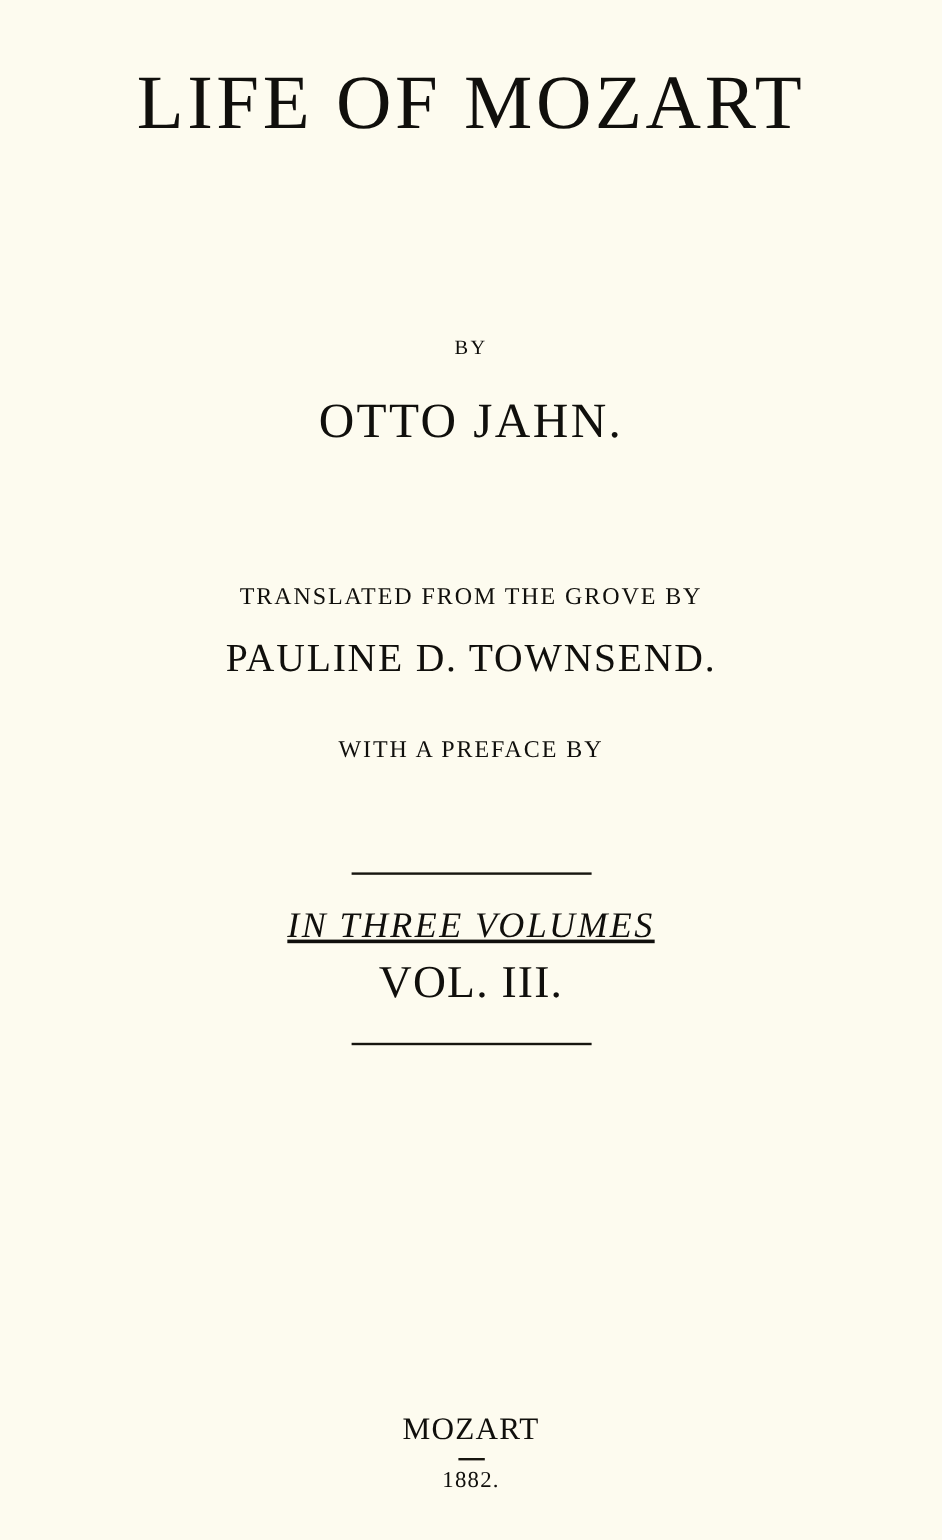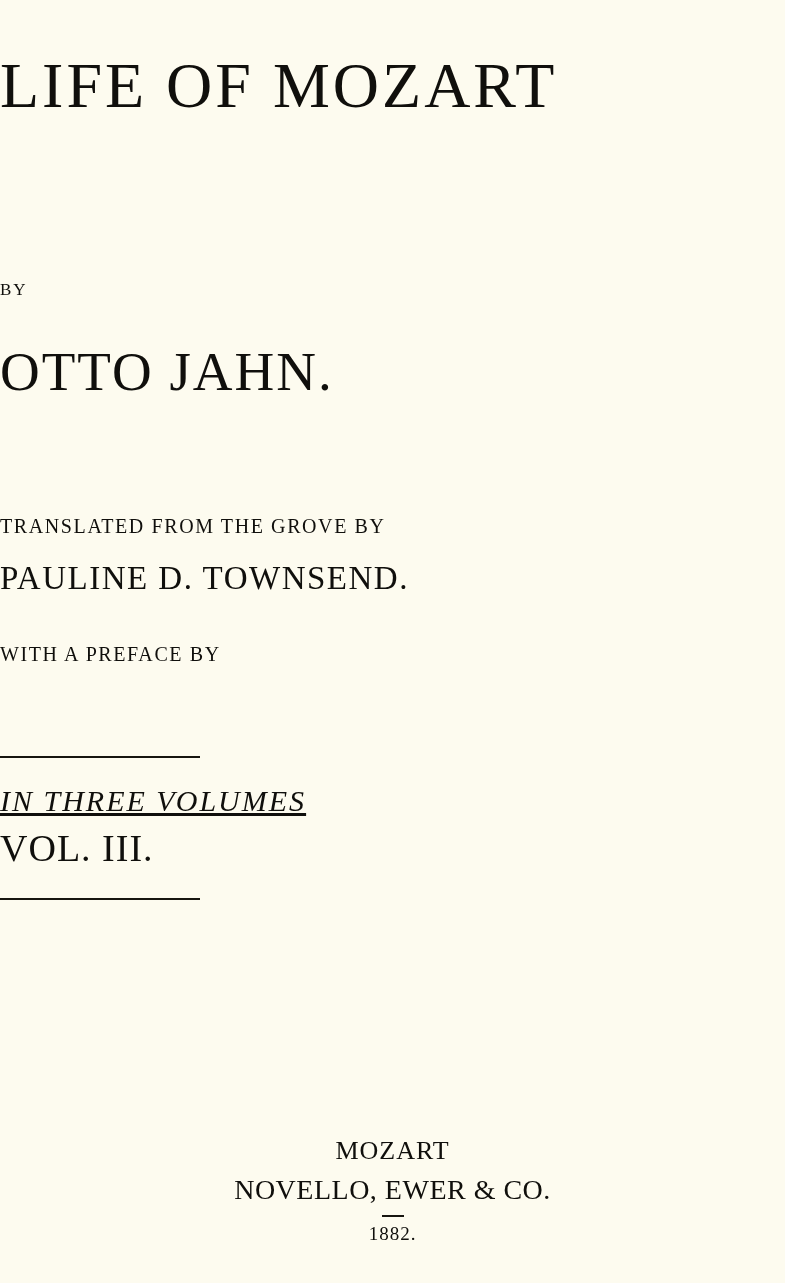--- a/index.html
+++ b/index.html
@@ -14,40 +14,40 @@
     color: #100f0c;
     overflow: hidden;
   }
   .page {
     position: relative;
     width: 785px;
     height: 1283px;
     box-sizing: border-box;
     display: flex;
     flex-direction: column;
-    align-items: flex-start;
+    align-items: center;
   }
   .title {
     margin-top: 52px;
     font-size: 64px;
     letter-spacing: 3px;
     font-weight: normal;
     text-align: center;
     line-height: 1.05;
     white-space: nowrap;
   }
   .by-line {
     margin-top: 118px;
     font-size: 17px;
     letter-spacing: 2px;
     text-align: center;
   }
   .author {
-    margin-top: 40px;
-    font-size: 55px;
+    margin-top: 26px;
+    font-size: 41px;
     letter-spacing: 2px;
     text-align: center;
   }
   .translated-label {
     margin-top: 112px;
     font-size: 20px;
     letter-spacing: 1.6px;
     text-align: center;
   }
   .translator {
@@ -144,18 +144,17 @@
   <div class="rule rule-top"></div>
 
   <div class="volumes">IN THREE VOLUMES</div>
 
   <div class="vol-number">VOL. III.</div>
 
   <div class="rule rule-bottom"></div>
 
   <div class="imprint">
     <div class="city">MOZART</div>
-    <div class="publisher">NOVELLO,  EWER  &amp;  CO.</div>
     <div class="short-rule"></div>
     <div class="year">1882.</div>
   </div>
 
 </div>
 
 </body></html>

